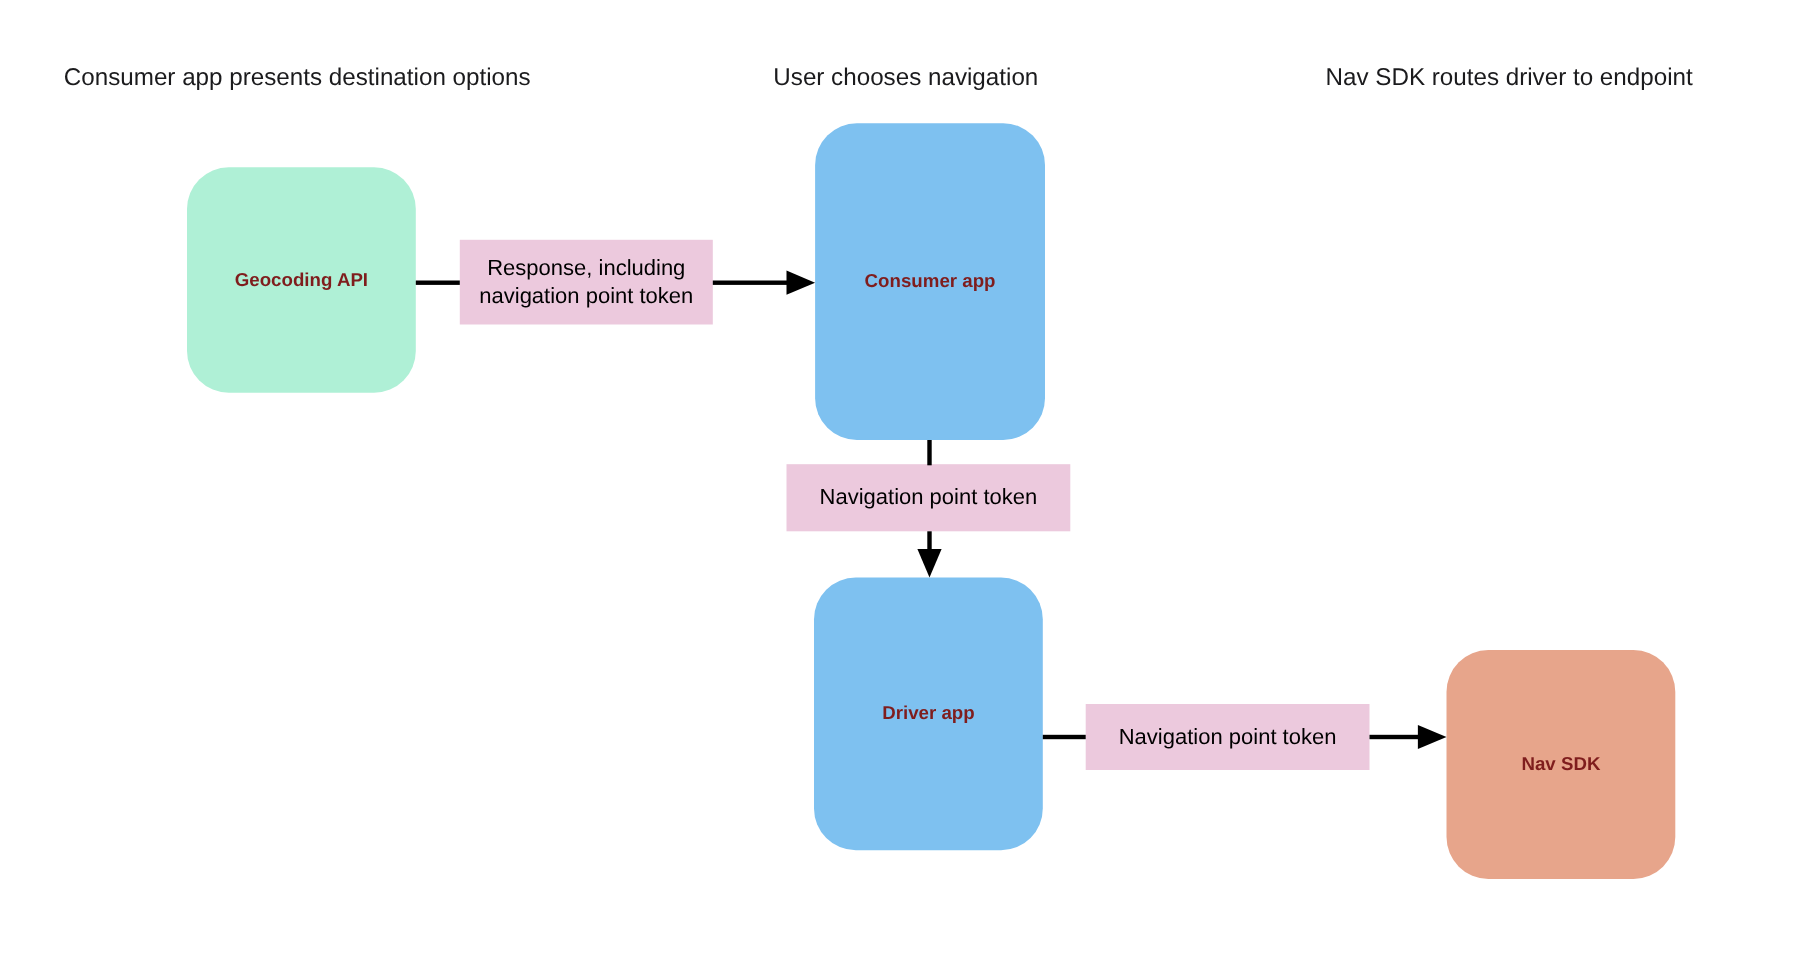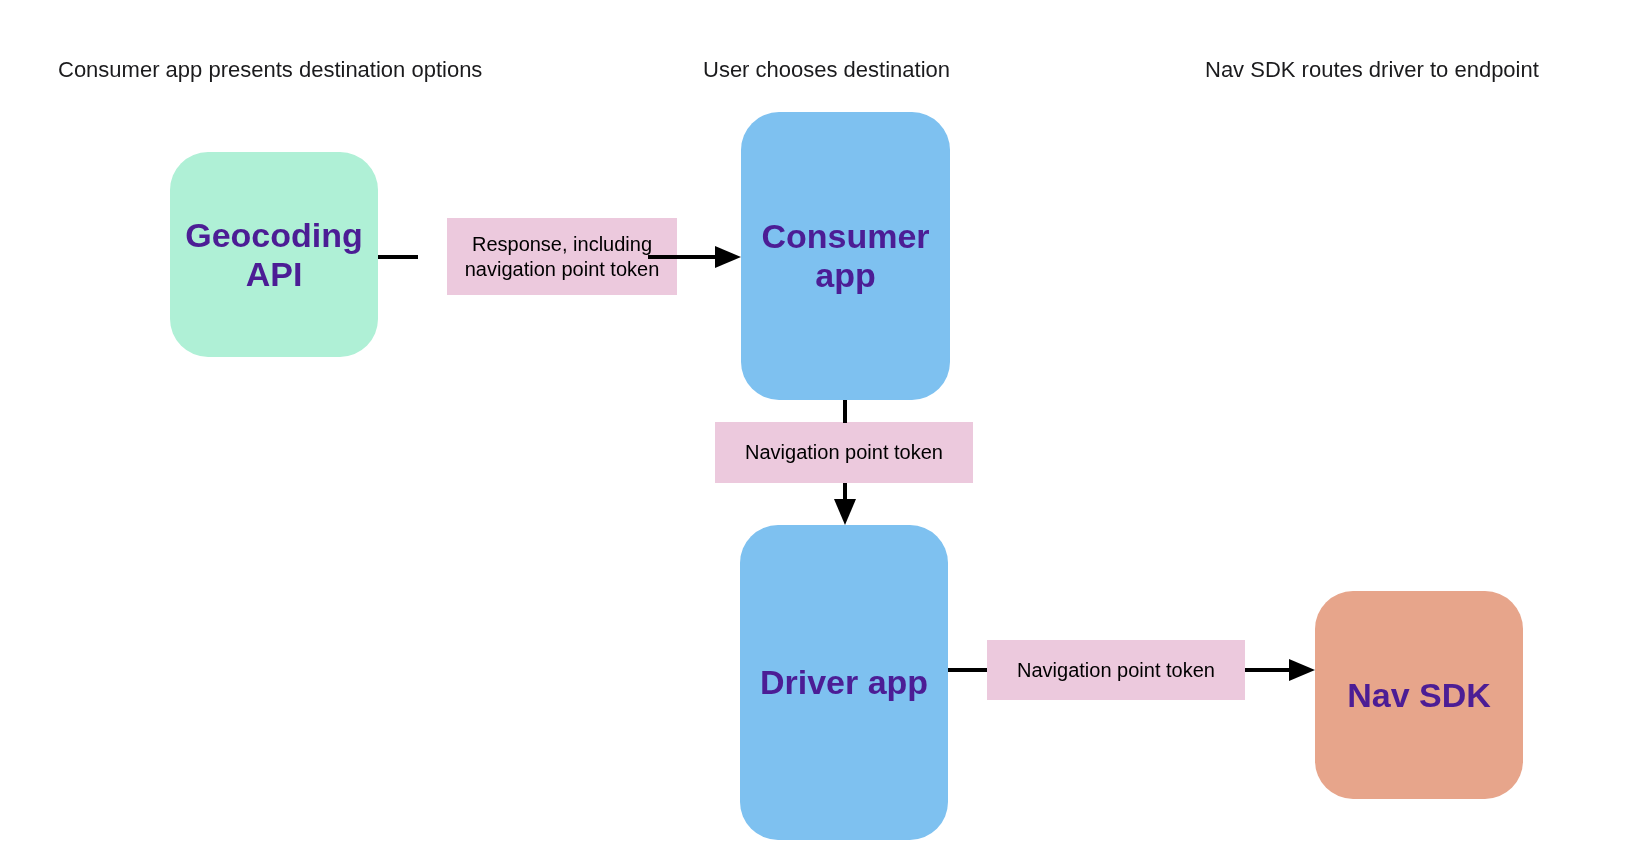--- a/index.html
+++ b/index.html
@@ -23,28 +23,28 @@
   #header-1 { left: 58px; }
   #header-2 { left: 703px; }
   #header-3 { left: 1205px; }
 
   .node {
     position: absolute;
     border-radius: 38px;
     display: flex;
     align-items: center;
     justify-content: center;
-    font-size: 34px;
+    font-size: 17px;
     font-weight: 700;
-    color: #4c1d95;
+    color: #7f1d1d;
     text-align: center;
   }
   #node-geocoding { left: 170px; top: 152px; width: 208px; height: 205px; }
   #node-consumer  { left: 741px; top: 112px; width: 209px; height: 288px; }
-  #node-driver    { left: 740px; top: 525px; width: 208px; height: 315px; }
+  #node-driver    { left: 740px; top: 525px; width: 208px; height: 248px; }
   #node-navsdk    { left: 1315px; top: 567px; width: 208px; height: 208px; margin-top: 24px; }
 
   .edge-label {
     position: absolute;
     display: flex;
     align-items: center;
     justify-content: center;
     text-align: center;
     font-size: 20px;
     line-height: 25px;
@@ -84,40 +84,40 @@
     border-top: 26px solid #000000;
   }
   #arrow-into-consumer { left: 715px; top: 246px; }
   #arrow-into-driver   { left: 834px; top: 499px; }
   #arrow-into-navsdk   { left: 1289px; top: 659px; }
 </style>
 </head>
 <body>
 
 <div class="col-header" id="header-1">Consumer app presents destination options</div>
-<div class="col-header" id="header-2">User chooses destination</div>
+<div class="col-header" id="header-2">User chooses navigation</div>
 <div class="col-header" id="header-3">Nav SDK routes driver to endpoint</div>
 
 <div class="node" id="node-geocoding" style="background-color: rgb(175, 240, 214);">
   <span>Geocoding API</span>
 </div>
 
 <div class="node" id="node-consumer" style="background-color: rgb(126, 193, 240);">
   <span>Consumer app</span>
 </div>
 
 <div class="node" id="node-driver" style="background-color: rgb(126, 193, 240);">
   <span>Driver app</span>
 </div>
 
 <div class="node" id="node-navsdk" style="background-color: rgb(231, 165, 139);">
   <span>Nav SDK</span>
 </div>
 
-<div class="edge-label" id="label-response" style="background-color: rgb(236, 201, 221); margin-left: 29px;">
+<div class="edge-label" id="label-response" style="background-color: rgb(236, 201, 221);">
   <span>Response, including navigation point token</span>
 </div>
 
 <div class="edge-label" id="label-token-1" style="background-color: rgb(236, 201, 221);">
   <span>Navigation point token</span>
 </div>
 
 <div class="edge-label" id="label-token-2" style="background-color: rgb(236, 201, 221);">
   <span>Navigation point token</span>
 </div>

